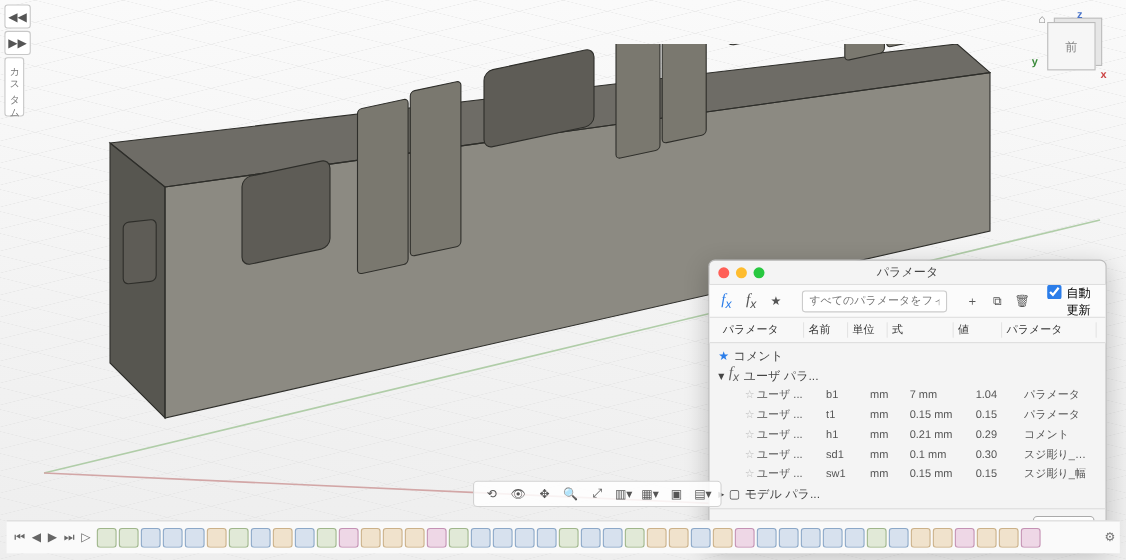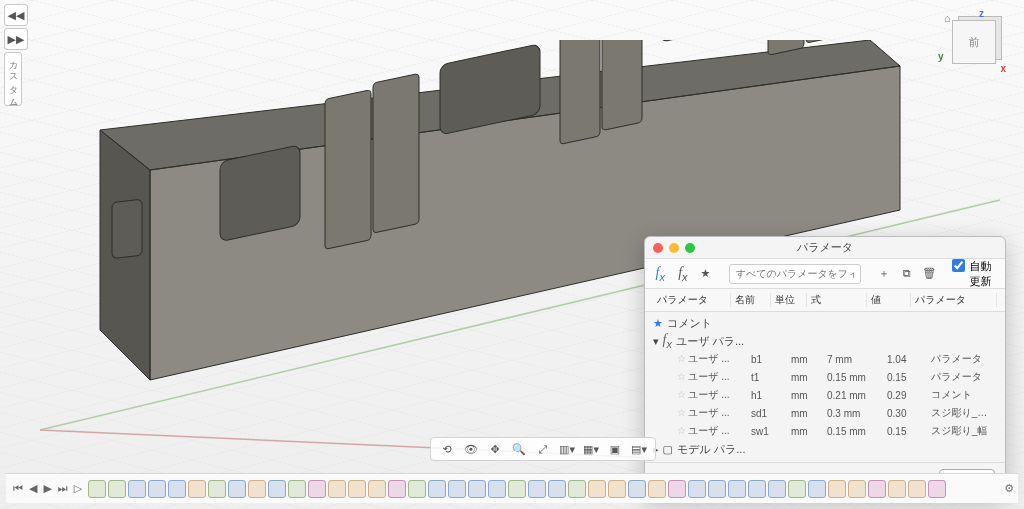--- a/index.html
+++ b/index.html
@@ -184,21 +184,21 @@
           <span>h1</span>
           <span>mm</span>
           <span>0.21 mm</span>
           <span>0.29</span>
           <span>コメント</span>
         </div>
         <div class="row">
           <span><span class="star">☆</span>ユーザ ...</span>
           <span>sd1</span>
           <span>mm</span>
-          <span>0.3 mm</span>
+          <span>0.1 mm</span>
           <span>0.30</span>
           <span>スジ彫り_深さ</span>
         </div>
         <div class="row">
           <span><span class="star">☆</span>ユーザ ...</span>
           <span>sw1</span>
           <span>mm</span>
           <span>0.15 mm</span>
           <span>0.15</span>
           <span>スジ彫り_幅</span>

